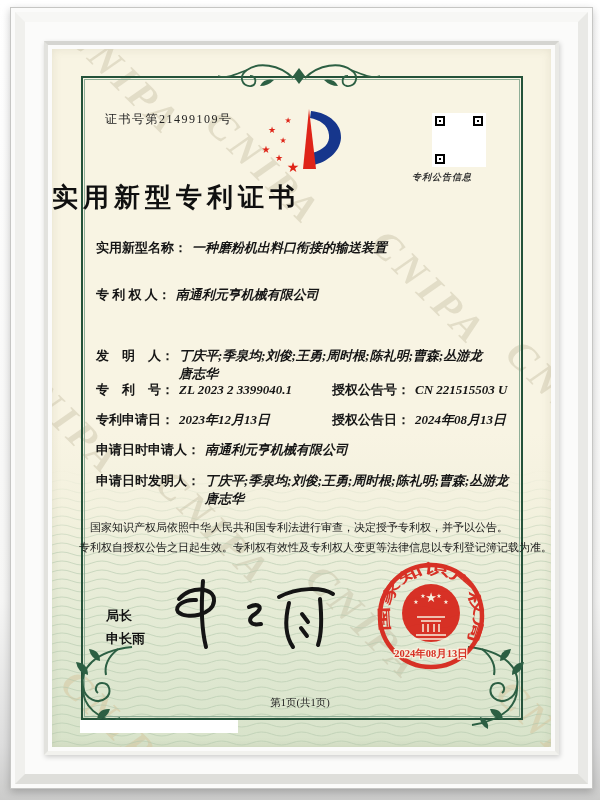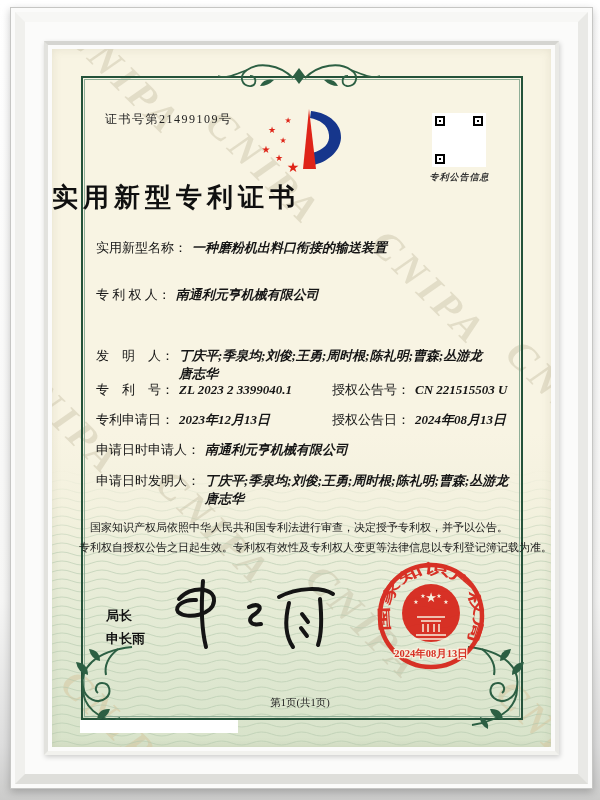--- a/index.html
+++ b/index.html
@@ -30,24 +30,24 @@
     font-size:26px; font-weight:700; letter-spacing:5px; color:#101010; }
   .logo { position:absolute; left:210px; top:56px; }
   .qr { position:absolute; left:383px; top:67px; width:48px; height:48px; background-color:#fff;
     background-image:
       repeating-linear-gradient(90deg,#000 0 2px,#fff 2px 4px,#000 4px 6px,#fff 6px 7px,#000 7px 9px,#fff 9px 12px),
       repeating-linear-gradient(0deg,#000 0 2px,#fff 2px 5px,#000 5px 7px,#fff 7px 9px);
     background-blend-mode:lighten; outline:3px solid #fff; }
   .qf { position:absolute; width:10px; height:10px; background:#fff; border:2px solid #000; box-sizing:border-box; }
   .qf::after { content:''; position:absolute; inset:2px; background:#000; }
   .qf.tl { left:0; top:0; } .qf.tr { right:0; top:0; } .qf.bl { left:0; bottom:0; }
-  .qrcap { position:absolute; left:360px; top:122px; width:95px; text-align:center;
+  .qrcap { position:absolute; left:360px; top:122px; width:95px; 
     font-size:9px; font-weight:700; font-style:italic; color:#333; letter-spacing:1px; }
   .row { position:absolute; left:44px; width:434px; font-size:13px; color:#151515; white-space:nowrap; }
-  .lbl { font-weight:400; margin-right:5px; white-space:pre; }
+  .lbl { font-weight:700; margin-right:5px; white-space:pre; }
   .val { font-weight:600;font-style:italic; }
   .vwrap { display:inline-block; vertical-align:top; font-weight:600;font-style:italic; }
   .v2 { display:block; }
   .rcol { position:absolute; left:236px; top:0; }
   .statement { position:absolute; left:27px; top:468px; width:440px; text-align:center;
     font-size:11px; color:#1a1a1a; line-height:20px; }
   .statement div { white-space:nowrap; }
   .director { position:absolute; left:54px; font:700 13px "Liberation Sans","DejaVu Sans",sans-serif; color:#111; }
   .sig { position:absolute; left:113px; top:526px; }
   .seal { position:absolute; left:322px; top:510px; opacity:.94; }

